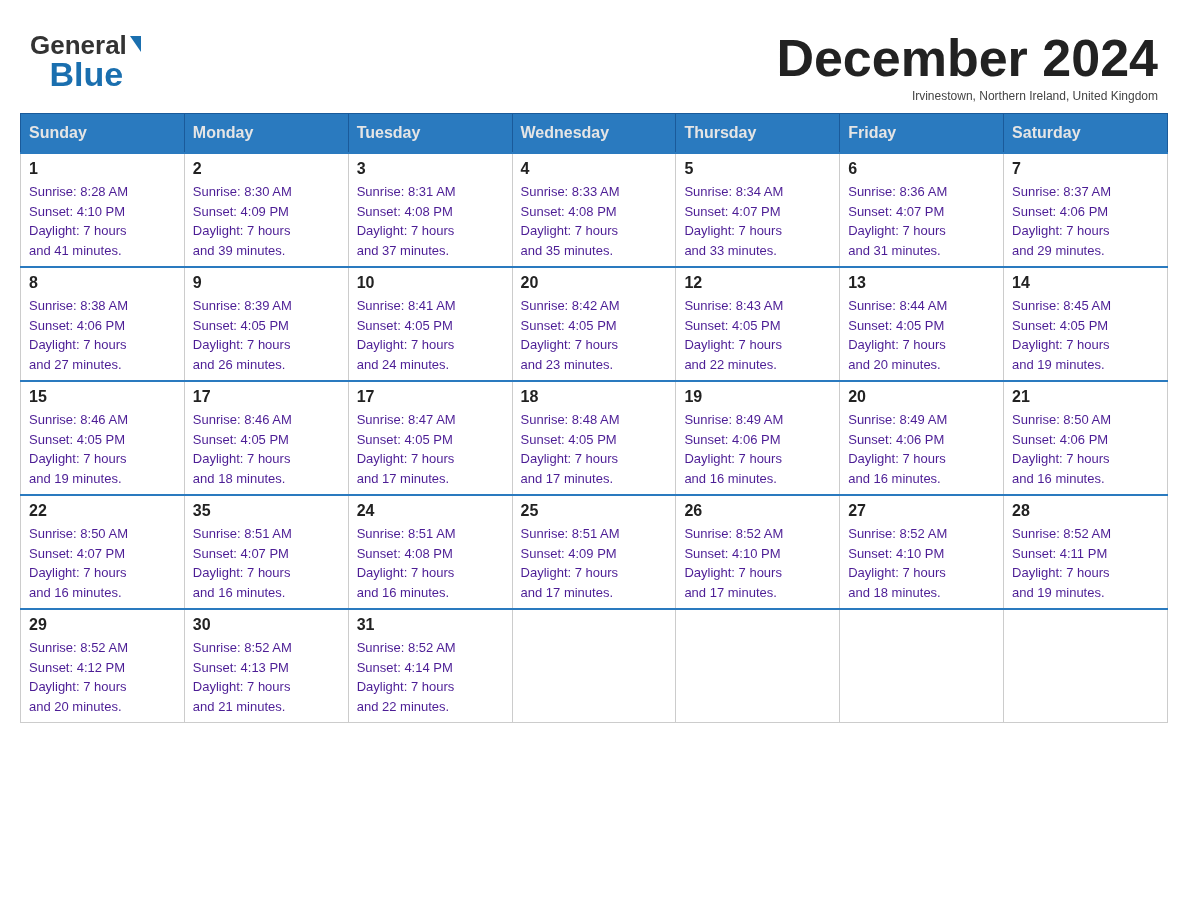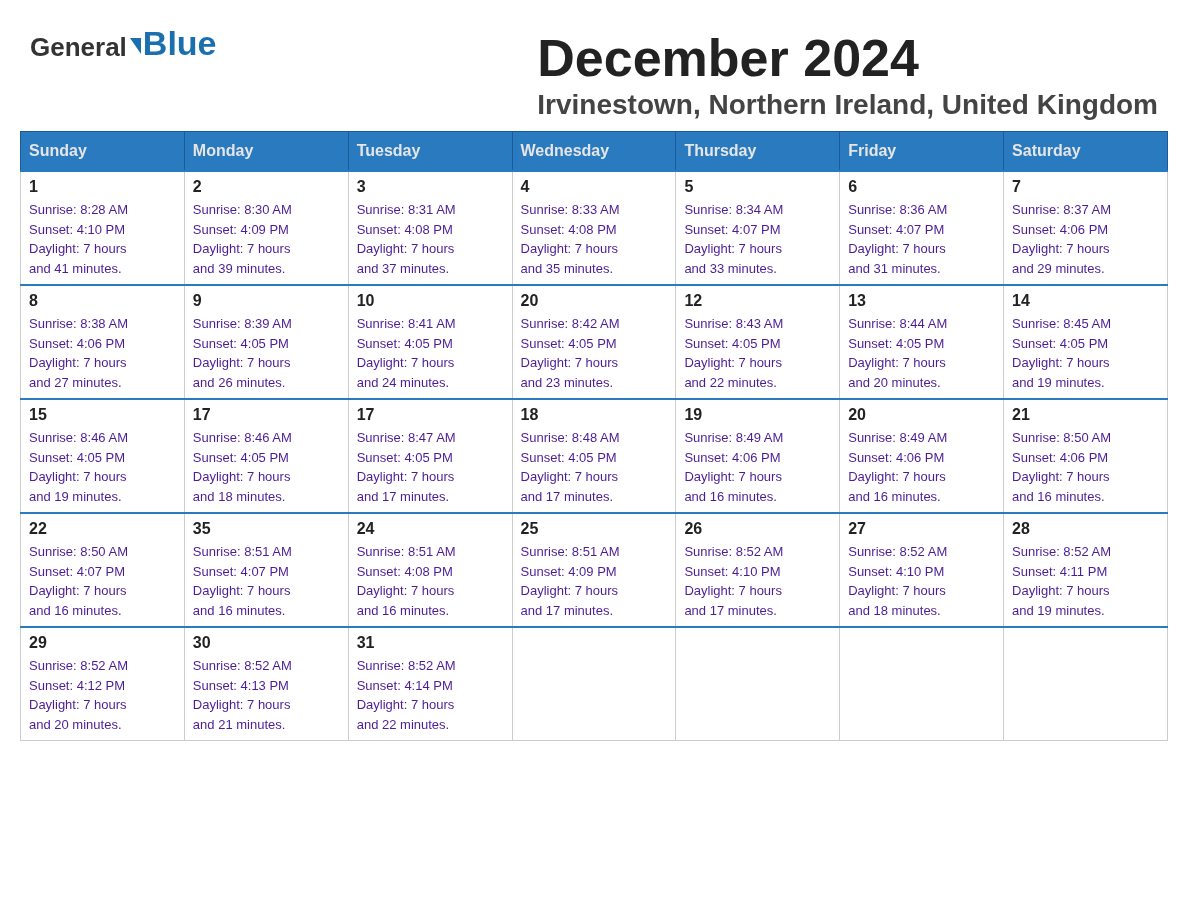--- a/index.html
+++ b/index.html
@@ -12,38 +12,38 @@
     }
     .header {
       display: flex;
       justify-content: space-between;
       align-items: flex-start;
       margin-bottom: 10px;
       padding: 10px 10px 0 10px;
     }
     .logo {
       display: flex;
-      align-items: flex-end;
+      flex-direction: column;
+      align-items: center;
     }
     .logo-general { color: #333; }
     .logo-blue { color: #1a6faf; }
     .title-block {
-      text-align: left;
+      text-align: right;
     }
     .month-title {
       font-size: 52px;
       font-weight: bold;
       color: #222;
       line-height: 1.1;
     }
     .location {
-      font-size: 28px;
+      font-size: 12px;
       color: #444;
       margin-top: 2px;
-      font-weight: bold;
     }
     .calendar {
       width: 100%;
       border-collapse: collapse;
       margin-top: 8px;
     }
     .calendar th {
       background-color: #2a7abf;
       color: #e5e5e5;
       font-size: 16px;

